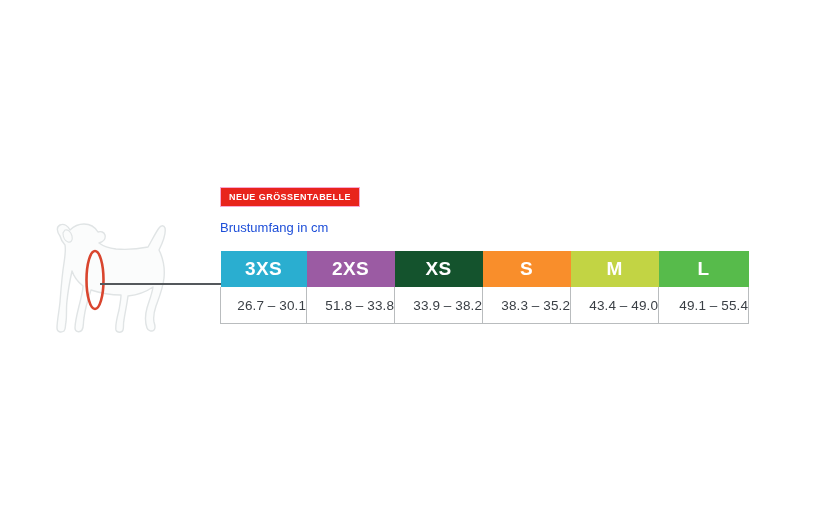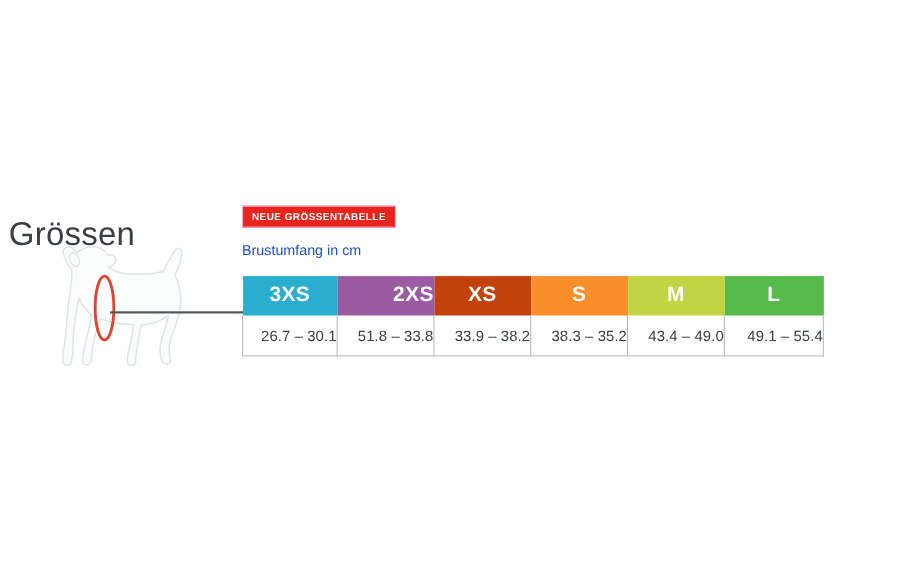--- a/index.html
+++ b/index.html
@@ -115,21 +115,20 @@
     border-top: none;
     letter-spacing: 0.1px;
     white-space: nowrap;
   }
 </style>
 </head>
 <body>
 
 <div id="stage">
 
-  <h1 id="page-title">Grössen</h1>
 
   <div id="dog-illustration">
     <svg width="180" height="130" viewBox="0 0 180 130" xmlns="http://www.w3.org/2000/svg">
       <g>
         <path d="M36 18
                  C 33 14, 32 9, 36 7
                  C 40 5, 44 8, 46 12
                  C 49 9, 54 6, 60 6
                  C 66 6, 71 9, 74 14
                  C 77 13, 80 14, 81 17
@@ -176,22 +175,22 @@
   <div id="leader-line"></div>
 
   <div id="badge" style="background-color: rgb(232, 36, 28); color: rgb(255, 255, 255);">NEUE GRÖSSENTABELLE</div>
 
   <div id="caption">Brustumfang in cm</div>
 
   <table id="size-table">
     <tbody>
       <tr>
         <td class="hdr-cell" style="width: 86px; background-color: rgb(42, 174, 208);">3XS</td>
-        <td class="hdr-cell" style="width: 88px; background-color: rgb(155, 91, 163); text-align: right;">2XS</td>
-        <td class="hdr-cell" style="width: 88px; background-color: #c2410c;">XS</td>
+        <td class="hdr-cell" style="width: 88px; background-color: rgb(155, 91, 163);">2XS</td>
+        <td class="hdr-cell" style="width: 88px; background-color: #14532d;">XS</td>
         <td class="hdr-cell" style="width: 88px; background-color: rgb(249, 142, 43);">S</td>
         <td class="hdr-cell" style="width: 88px; background-color: rgb(194, 212, 68);">M</td>
         <td class="hdr-cell" style="width: 90px; background-color: rgb(87, 187, 75);">L</td>
       </tr>
       <tr>
         <td class="val-cell">26.7 – 30.1</td>
         <td class="val-cell">51.8 – 33.8</td>
         <td class="val-cell">33.9 – 38.2</td>
         <td class="val-cell">38.3 – 35.2</td>
         <td class="val-cell">43.4 – 49.0</td>

